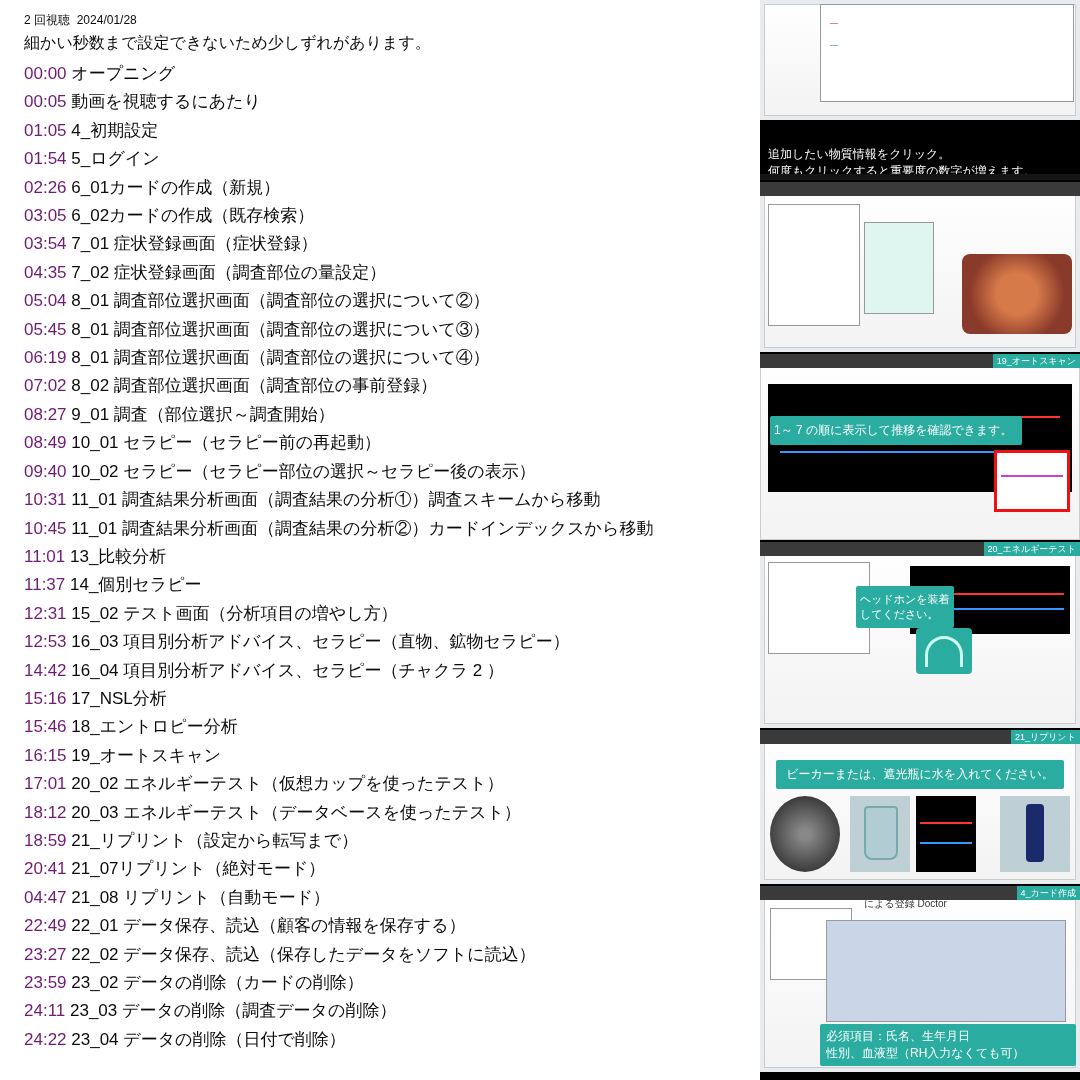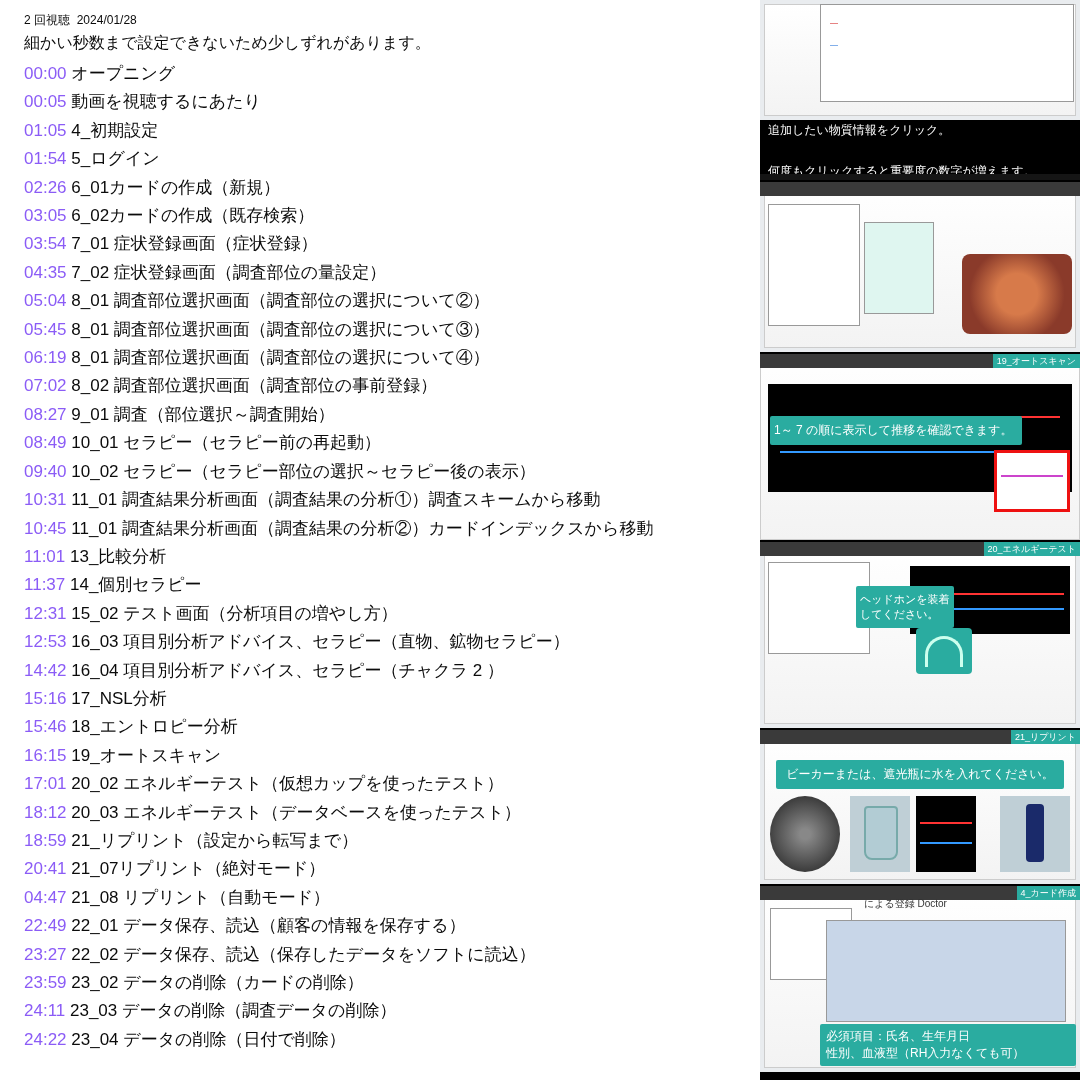--- a/index.html
+++ b/index.html
@@ -2,25 +2,25 @@
 <html><head>
 <meta charset="utf-8">
 <style>
   html,body{margin:0;padding:0;width:1080px;height:1080px;font-family:"Hiragino Kaku Gothic ProN","Yu Gothic",Meiryo,sans-serif;background:#fff;overflow:hidden}
   .wrap{display:flex;width:1080px;height:1080px}
   .left{width:760px;padding:12px 6px 12px 24px;box-sizing:border-box;overflow:hidden}
   .meta{font-size:12px;color:#0b0b0b;margin-bottom:4px}
   .desc{font-size:16px;color:#0b0b0b;margin-bottom:6px}
   .chapters{display:flex;flex-direction:column;gap:0}
   .ch{font-size:17px;line-height:28.4px;color:#0b0b0b;white-space:nowrap}
-  .ts{color:#8b5cf6;cursor:pointer}
+  .ts{color:#701a75;cursor:pointer}
   .right{width:320px;background:#000;display:flex;flex-direction:column;gap:2px}
   .thumb{background:#e9ecef;position:relative;flex:none}
   .t0{height:120px}
-  .t1{height:58px;background:#000;color:#fff;font-size:12px;display:flex;flex-direction:column;justify-content:space-between;padding-left:8px}
+  .t1{height:58px;background:#000;color:#fff;font-size:12px;display:flex;flex-direction:column;justify-content:flex-end;padding-left:8px}
   .t2{height:170px}
   .t3{height:186px}
   .t4{height:186px}
   .t5{height:154px}
   .t6{height:186px}
   .tag{position:absolute;background:#2aaca0;color:#fff;font-size:12px;padding:6px 4px;border-radius:2px}
   .fake{position:absolute;inset:4px;background:linear-gradient(#fff,#f3f3f3);border:1px solid #ccc}
   .panel{position:absolute;background:#fff;border:1px solid #999}
   .graph{position:absolute;background:#000}
   .gline{position:absolute;height:2px}

